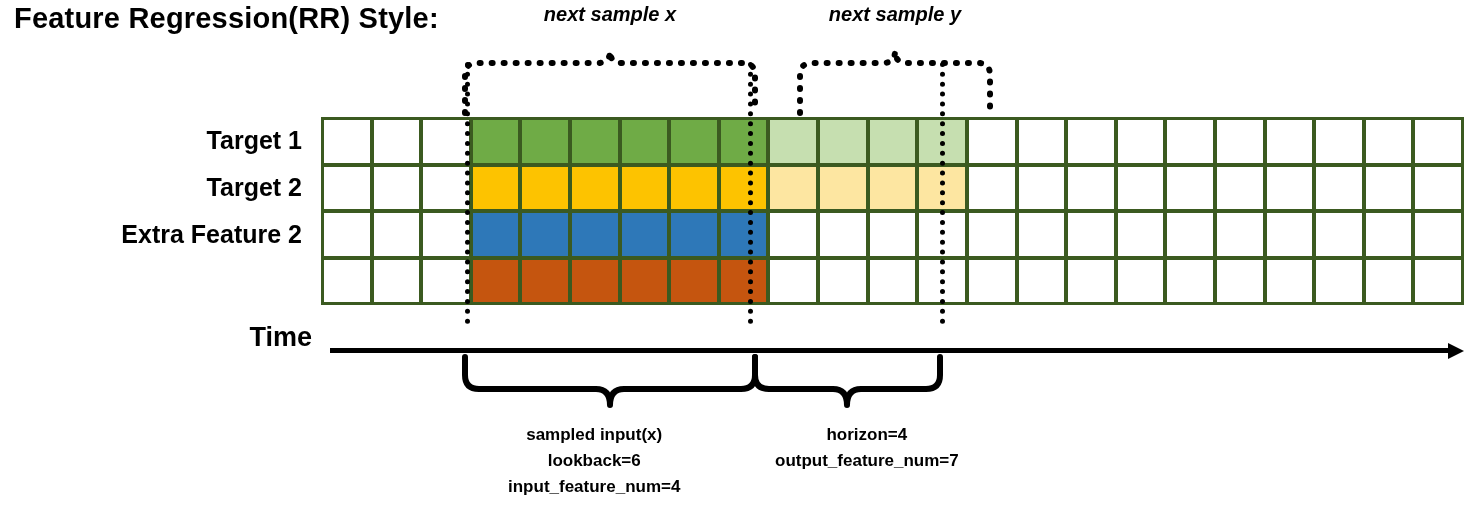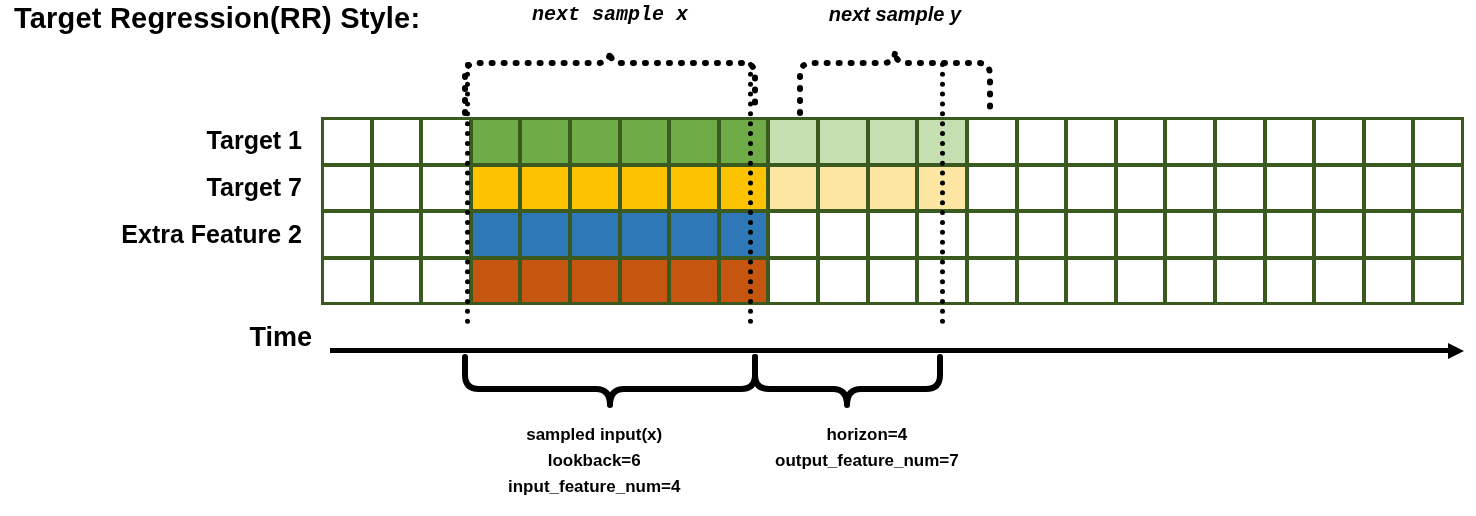--- a/index.html
+++ b/index.html
@@ -75,25 +75,25 @@
     font-size:20px;font-style:italic;font-weight:600;
     white-space:nowrap;text-align:center;
   }
   .bottom-caption{
     font-size:17px;font-weight:600;white-space:nowrap;line-height:26px;text-align:center;
   }
 </style>
 </head>
 <body>
 
-<div class="abs" id="page-title">Target Regression(RR) Style:</div>
+<div class="abs" id="page-title">Feature Regression(RR) Style:</div>
 
 <div class="abs" id="row-labels">
   <div class="row-label">Target 1</div>
-  <div class="row-label">Target 7</div>
+  <div class="row-label">Target 2</div>
   <div class="row-label">Extra Feature 2</div>
 </div>
 
 <div class="abs" id="grid">
     <div class="grid-row">
       <div class="cell"></div>
       <div class="cell"></div>
       <div class="cell"></div>
       <div class="cell green"></div>
       <div class="cell green"></div>
@@ -203,21 +203,21 @@
 <div class="abs vguide" style="left:748px;top:62px;height:262px;"></div>
 <div class="abs vguide" style="left:940px;top:62px;height:262px;"></div>
 
 <svg class="brace-svg" style="left:460px;top:35px;" width="300" height="80" viewBox="0 0 300 80">
   <path d="M5,78 L5,40 Q5,28 17,28 L138,28 Q150,28 150,16 Q150,28 162,28 L283,28 Q295,28 295,40 L295,78" fill="none" stroke="#000" stroke-width="6" stroke-linecap="round" stroke-dasharray="1 11"></path>
 </svg>
 <svg class="brace-svg" style="left:795px;top:35px;" width="200" height="80" viewBox="0 0 200 80">
   <path d="M5,78 L5,40 Q5,28 17,28 L88,28 Q100,28 100,16 Q100,28 112,28 L183,28 Q195,28 195,40 L195,78" fill="none" stroke="#000" stroke-width="6" stroke-linecap="round" stroke-dasharray="1 11"></path>
 </svg>
 
-<div class="abs top-caption" style="left:510px;top:3px;width:200px;font-family:Liberation Mono, monospace;">next sample x</div>
+<div class="abs top-caption" style="left:510px;top:3px;width:200px;">next sample x</div>
 <div class="abs top-caption" style="left:795px;top:3px;width:200px;">next sample y</div>
 
 <svg class="brace-svg" style="left:460px;top:357px;" width="300" height="62" viewBox="0 0 300 62">
   <path d="M5,0 L5,18 Q5,32 19,32 L136,32 Q150,32 150,48 Q150,32 164,32 L281,32 Q295,32 295,18 L295,0" fill="none" stroke="#000" stroke-width="6" stroke-linecap="round" stroke-linejoin="round"></path>
 </svg>
 <svg class="brace-svg" style="left:750px;top:357px;" width="195" height="62" viewBox="0 0 195 62">
   <path d="M5,0 L5,18 Q5,32 19,32 L83,32 Q97,32 97,48 Q97,32 111,32 L176,32 Q190,32 190,18 L190,0" fill="none" stroke="#000" stroke-width="6" stroke-linecap="round" stroke-linejoin="round"></path>
 </svg>
 
 <div class="abs bottom-caption" style="left:508px;top:422px;">

